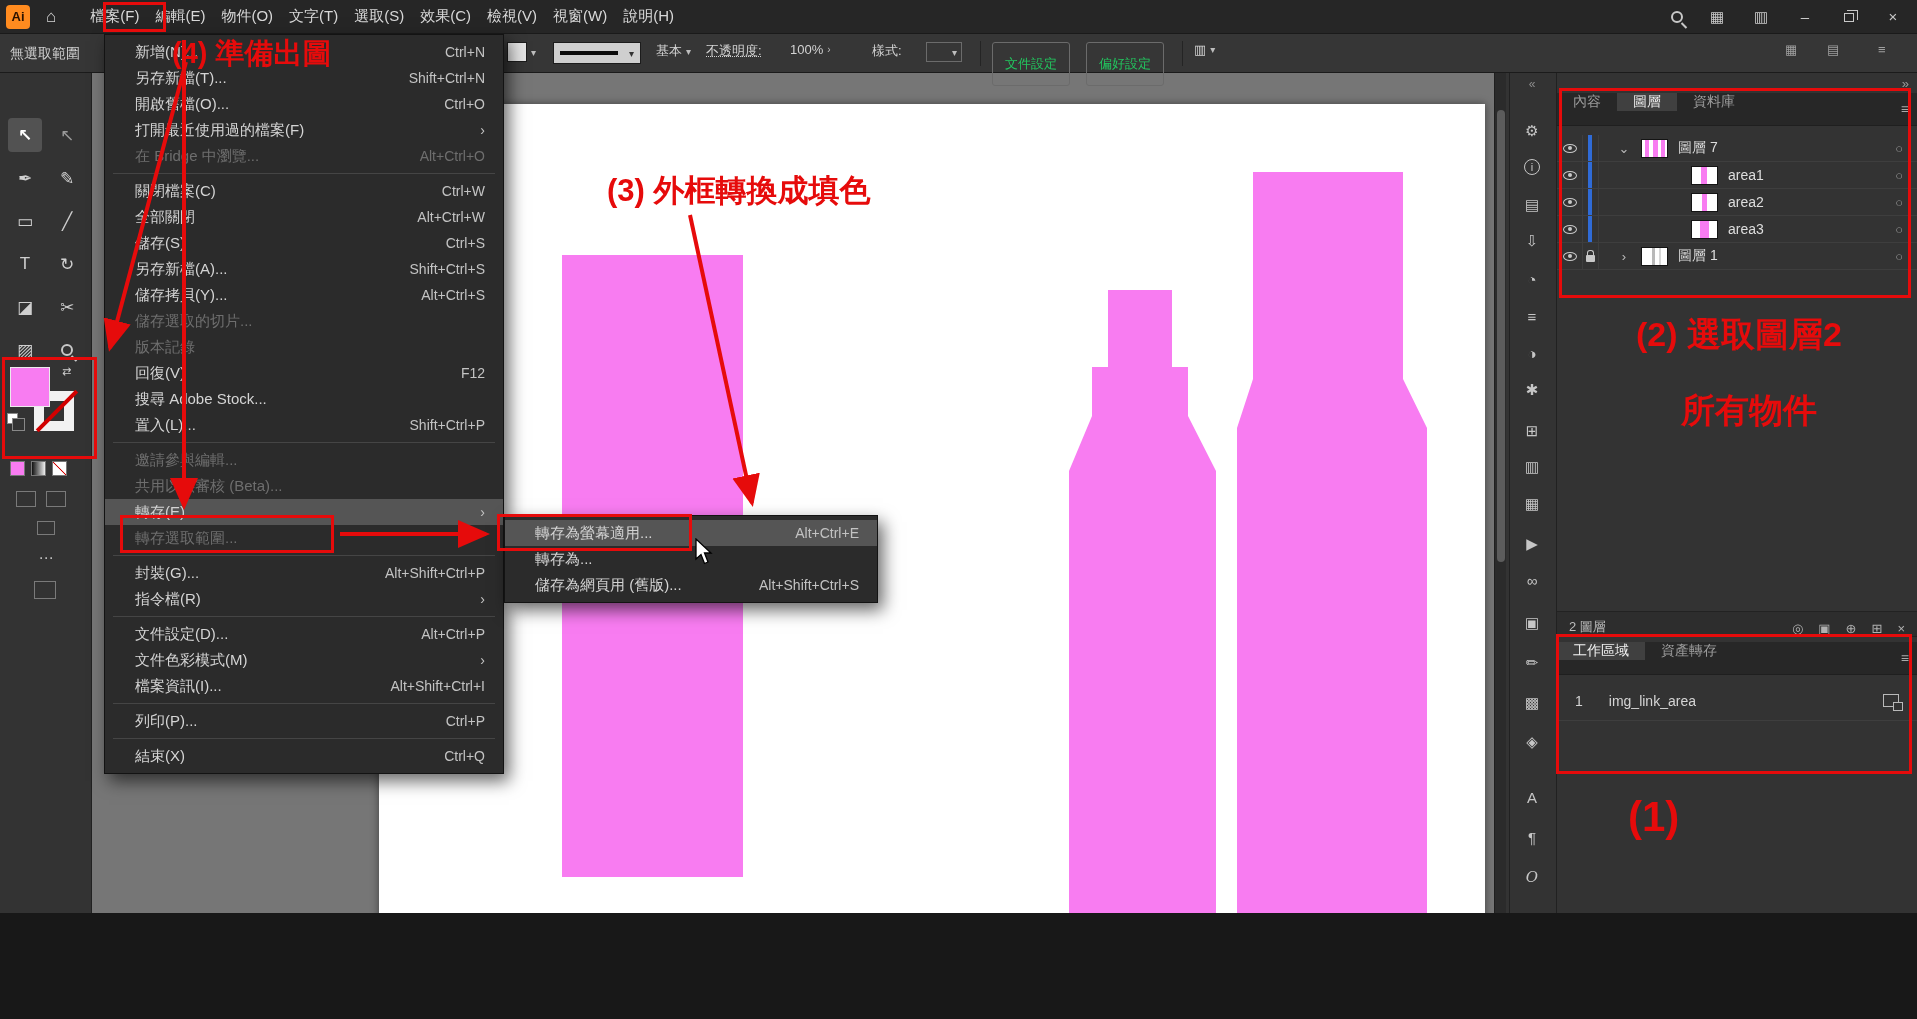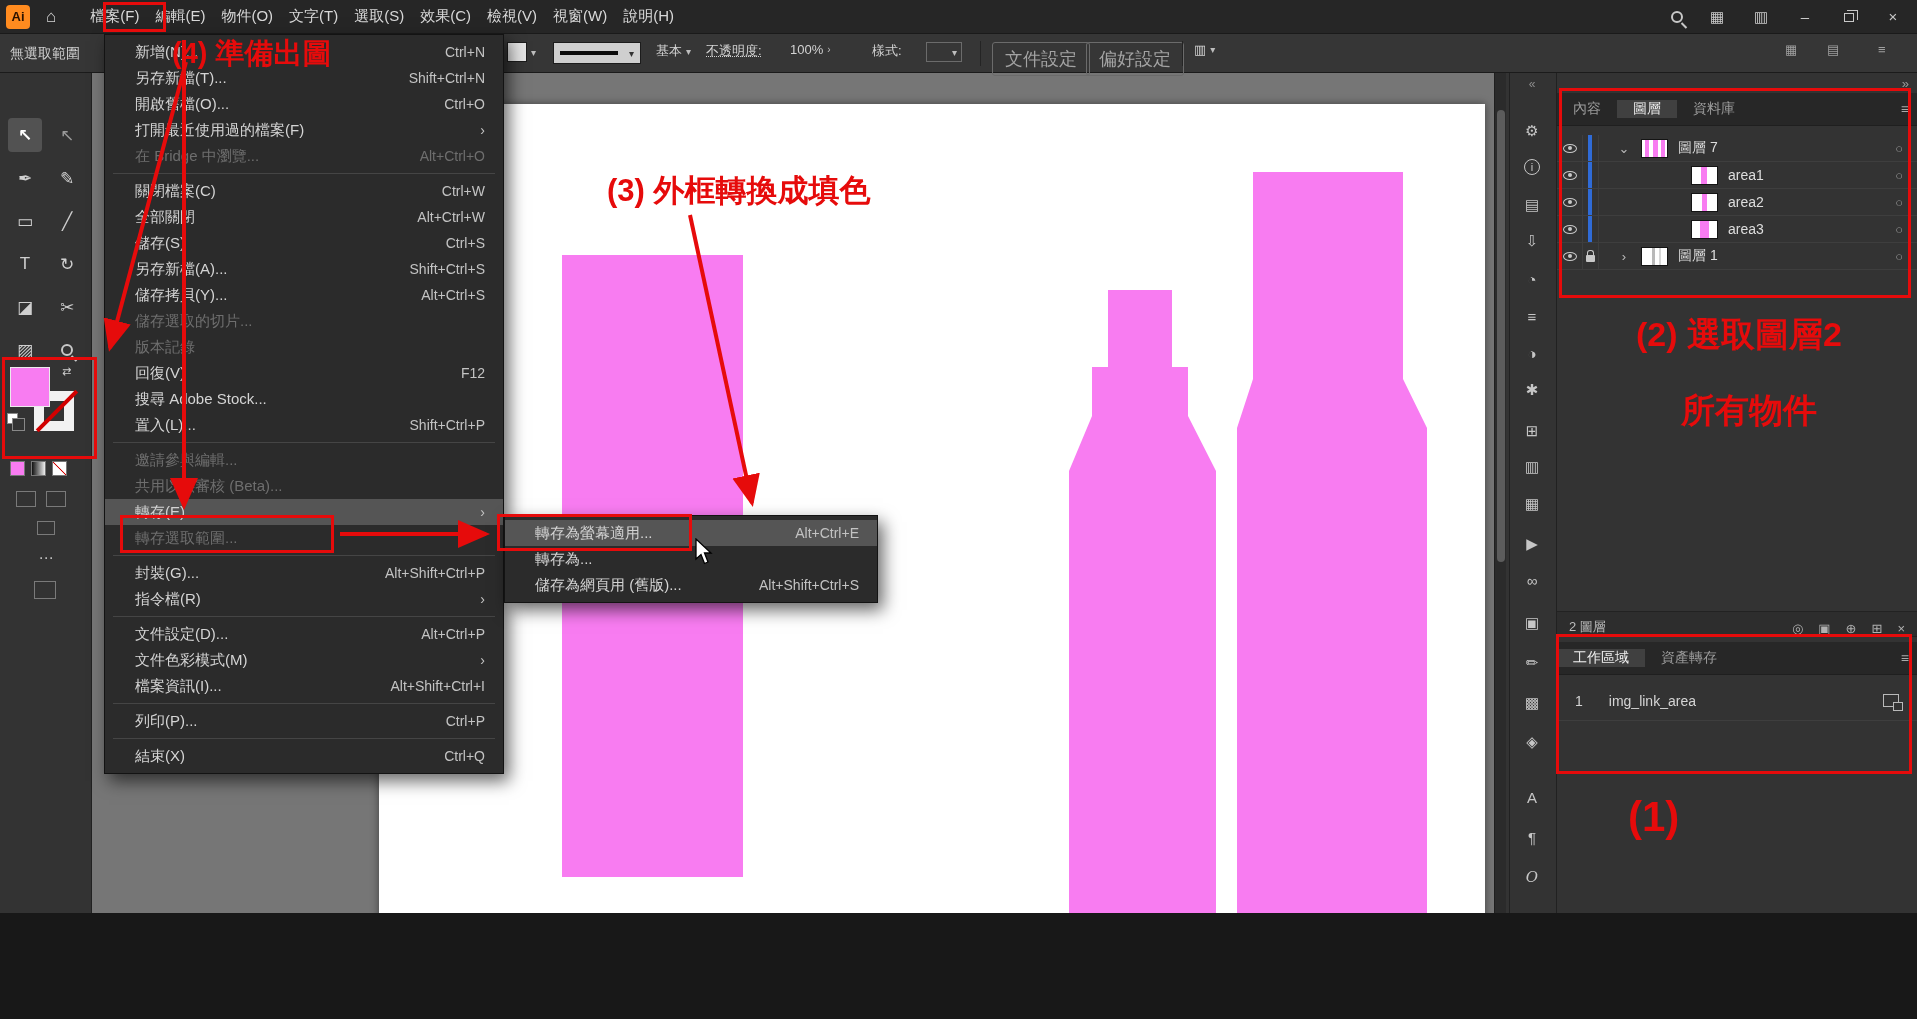--- a/index.html
+++ b/index.html
@@ -20,21 +20,21 @@
   .restore-glyph::after{content:"";position:absolute;left:1.5px;top:-4.5px;width:10px;height:9px;border:1.5px solid #c8c8c8;border-left:none;border-bottom:none}
 
   
   #controlbar{position:absolute;left:0;top:34px;width:1917px;height:39px;background:#363636;border-bottom:1px solid #1b1b1b;z-index:10}
   #cb-status{position:absolute;left:10px;top:11px;font-size:14px;color:#d0d0d0}
   .cb-abs{position:absolute;top:8px;display:flex;align-items:center;gap:4px;font-size:13px;color:#d3d3d3}
   .cb-swbox{width:20px;height:20px;background:#e4e4e4;border:1px solid #1c1c1c;display:inline-block}
   .dd{color:#bdbdbd;font-size:10px}
   #cb-stroke-box{width:88px;height:22px;background:#cfcfcf;border:1px solid #1c1c1c;display:flex;align-items:center;justify-content:space-between;padding:0 6px}
   .stroke-line{display:inline-block;width:58px;height:4px;background:#0c0c0c}
-  .cb-btn{border:1px solid #6b6b6b;border-radius:3px;padding:4px 12px;font-size:18px;color:#a3a3a3}
+  .cb-btn{border:1px solid #6b6b6b;border-radius:3px;padding:12px 12px;font-size:13px;color:#22c55e}
   .vdiv{position:absolute;top:7px;width:1px;height:25px;background:#242424}
   .cb-ddbox{width:36px;height:20px;border:1px solid #6b6b6b;display:flex;align-items:center;justify-content:flex-end;padding:0 4px}
 
   
   #toolbar{position:absolute;left:0;top:73px;width:92px;height:946px;background:#333;border-right:1px solid #212121}
   .trow{position:absolute;left:8px;display:flex;gap:8px}
   .tool{width:34px;height:34px;display:flex;align-items:center;justify-content:center;font-size:17px;color:#cfcfcf}
   .tool.active{background:#525252;border-radius:4px;color:#fff;font-weight:bold}
   .tool.dim{color:#9a9a9a}
   #stroke-swatch{position:absolute;left:34px;top:318px;width:40px;height:40px;background:#f2f2f2;z-index:1}
@@ -63,21 +63,21 @@
   #hthumb{position:absolute;left:299px;top:2px;width:104px;height:10px;background:#5c5c5c;border-radius:4px}
 
   
   #rightstrip{position:absolute;left:1509px;top:73px;width:44px;height:946px;background:#333;border-left:1px solid #212121}
   .rs-ic{position:absolute;left:0;width:44px;text-align:center;font-size:15px;color:#c6c6c6}
   .cinfo{width:16px;height:16px;border:1.5px solid #c6c6c6;border-radius:50%;font-size:11px;display:flex;align-items:center;justify-content:center;margin:0 auto;color:#c6c6c6}
 
   
   #panels{position:absolute;left:1556px;top:73px;width:361px;height:946px;background:#333;border-left:1px solid #212121}
   .ptop{position:absolute;left:0;right:0;top:0;height:20px;display:flex;justify-content:flex-end;align-items:center;padding-right:8px;color:#9a9a9a;font-size:13px}
-  .ptabs{position:absolute;left:0;right:0;height:33px;background:#272727;display:flex;align-items:center;border-bottom:1px solid #1f1f1f}
+  .ptabs{position:absolute;left:0;right:0;height:33px;background:#272727;display:flex;align-items:flex-start;border-bottom:1px solid #1f1f1f}
   .ptab{padding:0 16px;display:flex;align-items:center;font-size:14px;color:#9b9b9b}
   .ptab.active{background:#404040;color:#f0f0f0}
   .pflyout{position:absolute;right:8px;top:8px;color:#aaa;font-size:14px}
   #layers-tabs{top:20px}
   #layers-rows{position:absolute;left:0;right:0;top:62px}
   .lrow{position:absolute;left:0;right:0;height:27px;display:flex;align-items:center;border-bottom:1px solid #3e3e3e;background:#333}
   .cell-eye{width:26px;height:100%;display:flex;justify-content:center;align-items:center;border-right:1px solid #3e3e3e}
   .cell-sel{width:16px;height:100%;border-right:1px solid #3e3e3e;display:flex;justify-content:center;align-items:center;position:relative}
   .selbar{position:absolute;left:5px;top:0;bottom:0;width:4px;background:var(--blue)}
   .eye{display:inline-block;width:14px;height:9px;border:1px solid #c8c8c8;border-radius:50%;position:relative}

